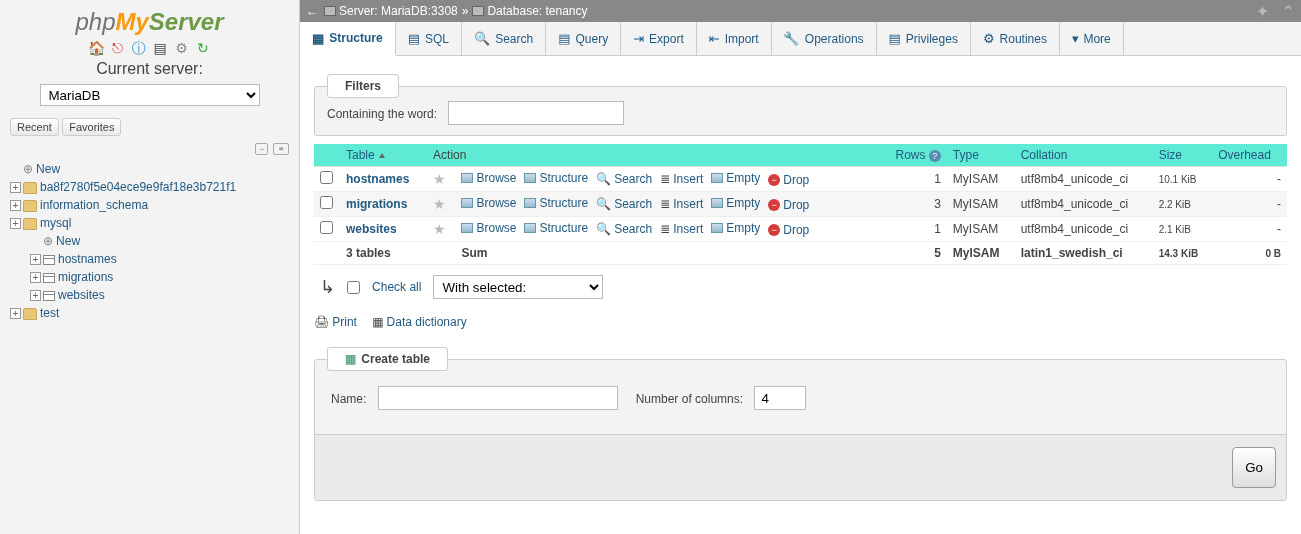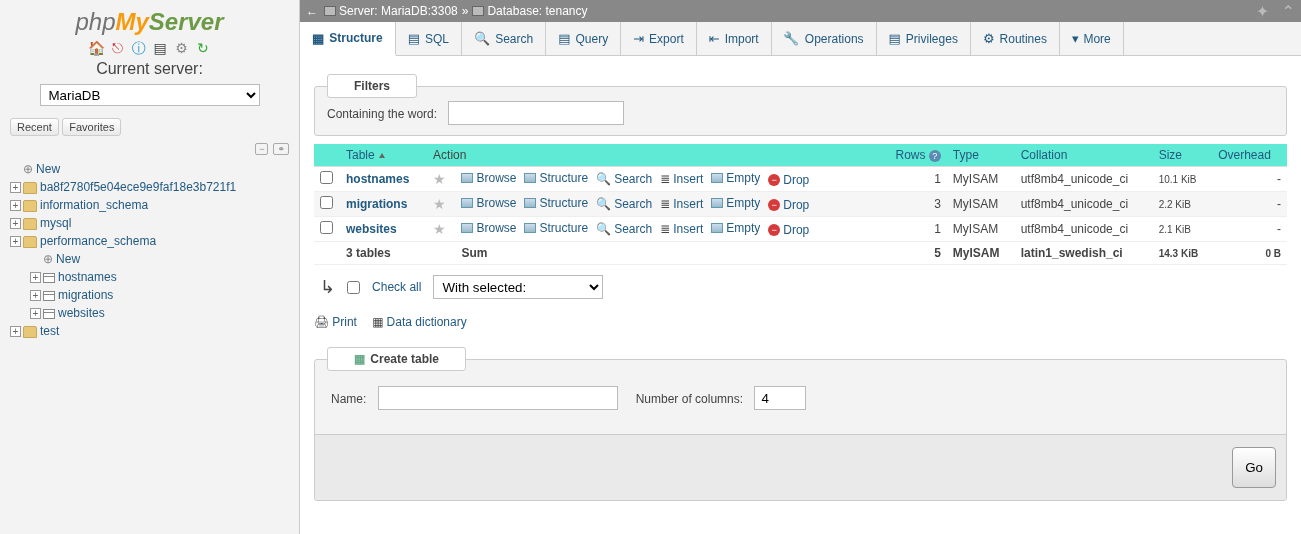--- a/index.html
+++ b/index.html
@@ -48,21 +48,21 @@
 .topbar .right-icons span { margin-left: 8px; }
 
 .tabs { display: flex; background: #f3f3f3; border-bottom: 1px solid #ccc; height: 34px; }
 .tab { padding: 8px 12px; border-right: 1px solid #ccc; cursor: pointer; display: flex; align-items: center; gap: 5px; color: #235a81; font-size: 12px; }
 .tab .ico { font-size: 13px; }
 .tab.active { background: #fff; border-bottom: 2px solid #fff; margin-bottom: -1px; font-weight: bold; }
 
 .content { padding: 0 14px 14px; overflow: auto; flex: 1; }
 
 .fieldset { border: 1px solid #ccc; border-radius: 3px; margin-top: 30px; padding: 14px 12px 10px; position: relative; background: #f3f3f3; }
-.fieldset .legend { position: absolute; top: -13px; left: 12px; background: #fff; border: 1px solid #ccc; padding: 4px 26px; border-radius: 3px; font-weight: bold; font-size: 12px; }
+.fieldset .legend { position: absolute; top: -13px; left: 12px; background: #fff; border: 1px solid #ccc; padding: 4px 17px; border-radius: 3px; font-weight: bold; font-size: 12px; }
 .fieldset label { margin-right: 8px; }
 .fieldset input[type=text] { height: 24px; border: 1px solid #bbb; padding: 0 6px; }
 
 table.dbtable { width: 100%; border-collapse: collapse; margin-top: 8px; font-size: 12px; }
 table.dbtable th { text-align: left; padding: 4px 6px; background: #5eead4; color: #235a81; font-weight: normal; border-bottom: 1px solid #ddd; }
 table.dbtable th.black { color: #444; }
 table.dbtable td { padding: 4px 6px; border-bottom: 1px solid #eee; vertical-align: middle; }
 table.dbtable tr.even td { background: #f6f6f6; }
 table.dbtable td.num { text-align: right; }
 table.dbtable .tname a { color: #235a81; font-weight: bold; }
@@ -120,21 +120,20 @@
     <div class="tree-tools">
       <span>−</span>
       <span>⚭</span>
     </div>
     <div class="tree">
       <ul id="tree-root">
           <li><span class="noexp"></span><span class="newicon">⊕</span><a>New</a></li>
           <li><span class="expander">+</span><span class="dbicon"></span><a>ba8f2780f5e04ece9e9faf18e3b721f1</a></li>
           <li><span class="expander">+</span><span class="dbicon"></span><a>information_schema</a></li>
           <li><span class="expander">+</span><span class="dbicon"></span><a>mysql</a></li>
-          <li><span class="expander">+</span><span class="dbicon"></span><a>performance_schema</a></li>
           <ul class="nested">
             <li><span class="noexp"></span><span class="newicon">⊕</span><a>New</a></li>
             <li><span class="expander">+</span><span class="tblicon"></span><a>hostnames</a></li>
             <li><span class="expander">+</span><span class="tblicon"></span><a>migrations</a></li>
             <li><span class="expander">+</span><span class="tblicon"></span><a>websites</a></li>
           </ul>
           <li><span class="expander">+</span><span class="dbicon"></span><a>test</a></li>
         </ul>
     </div>
     <div class="drag-handle"></div>

